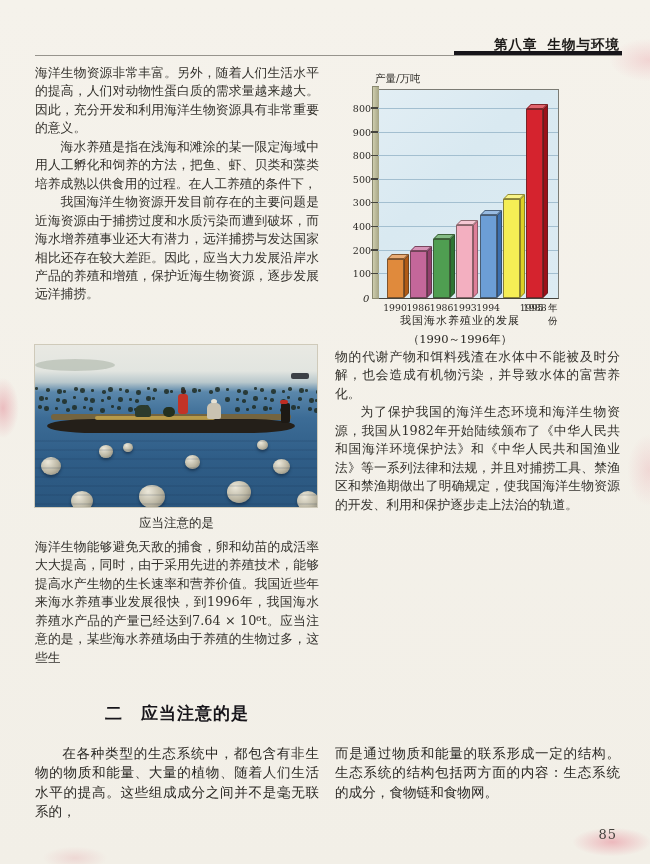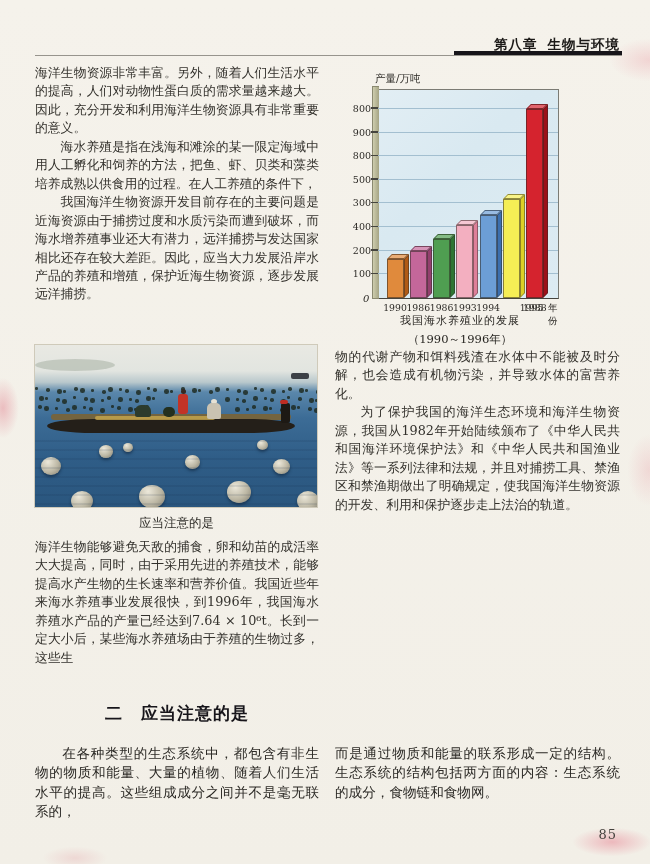--- a/index.html
+++ b/index.html
@@ -183,21 +183,21 @@
     <div class="shape" style="left:128px;top:62px;width:12px;height:10px;background:#23301f;border-radius:5px;"></div>
 
     <div class="shape" style="left:246px;top:58px;width:9px;height:20px;background:#1d1914;border-radius:2px;"></div>
     <div class="shape" style="left:245px;top:55px;width:8px;height:4px;background:#bf2c22;border-radius:2px;"></div>
 
     <div class="shape" style="left:0;top:88px;width:284px;height:76px;background:repeating-linear-gradient(to bottom,rgba(255,255,255,0) 0 7px,rgba(15,35,65,.10) 7px 9px);"></div>
   </div>
   <div class="photo-caption">应当注意的是</div>
 
   <div class="colL bodytxt" style="top:538px;">
-    <p>海洋生物能够避免天敌的捕食，卵和幼苗的成活率大大提高，同时，由于采用先进的养殖技术，能够提高水产生物的生长速率和营养价值。我国近些年来海水养殖事业发展很快，到1996年，我国海水养殖水产品的产量已经达到7.64 × 10⁶t。长到一定大小后，某些海水养殖场由于养殖的生物过多，这些生</p>
+    <p>海洋生物能够避免天敌的捕食，卵和幼苗的成活率大大提高，同时，由于采用先进的养殖技术，能够提高水产生物的生长速率和营养价值。我国近些年来海水养殖事业发展很快，到1996年，我国海水养殖水产品的产量已经达到7.64 × 10⁶t。应当注意的是，某些海水养殖场由于养殖的生物过多，这些生</p>
   </div>
 
   <div class="chart">
     <div class="chart-ylabel">产量/万吨</div>
     <div class="chart-plot" id="chart-plot">
       <div class="bevel"></div>
     <div class="gridline" style="bottom: 23.6364px;"></div>
         <div class="ydash" style="bottom: 23.6364px;"></div>
         <div class="ytick" style="bottom: 18.6364px;">100</div>
         <div class="gridline" style="bottom: 47.2727px;"></div>

